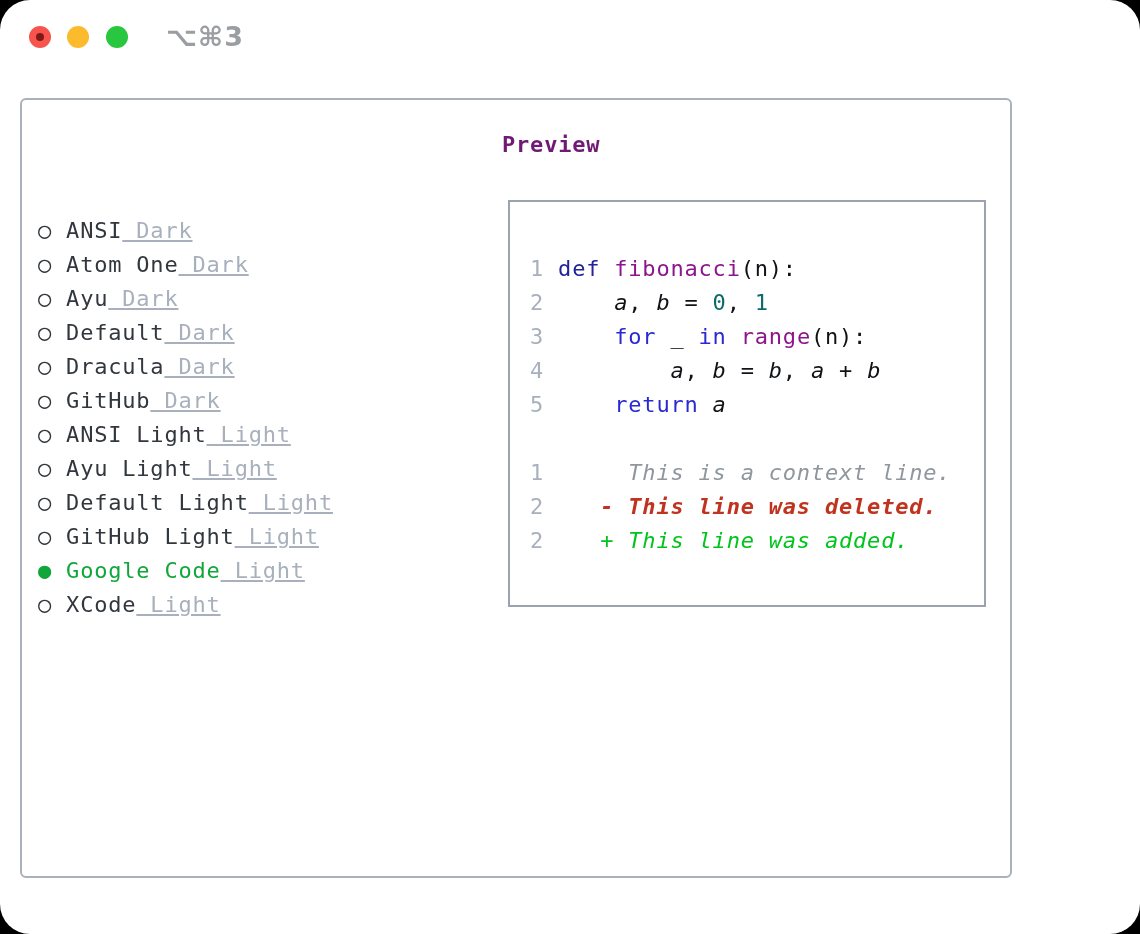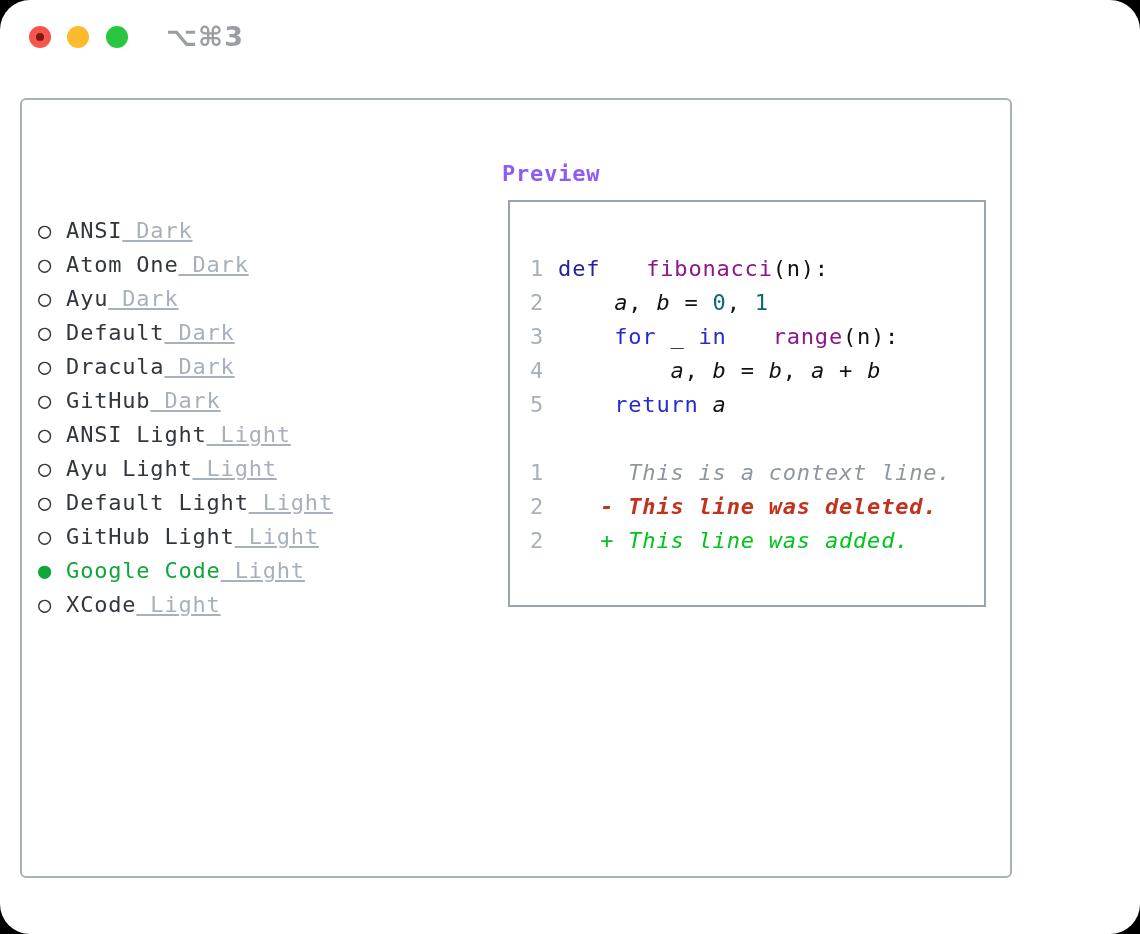--- a/index.html
+++ b/index.html
@@ -48,36 +48,36 @@
   .prompt { color: #0a0c0f; font-weight: bold; }
   .panel-title { color: #0a0c0f; font-weight: bold; }
   .radio { color: var(--c-theme-name); }
   .theme-name { color: var(--c-theme-name); margin-top: 36px; }
   .variant { color: var(--c-variant); text-decoration: underline; }
   .row.selected .radio, .row.selected .theme-name, .row.selected .opt-label { color: var(--c-sel-green); }
   .apply-title { color: #0a0c0f; padding-left: 28px; }
 
   
   .preview-title {
-    position: absolute; left: 480px; top: 57px;
+    position: absolute; left: 480px; top: 28px;
     font-size: 22px; line-height: 34px; letter-spacing: .8px;
-    font-weight: bold; color: #8b5cf6;
+    font-weight: bold; color: #701a75;
   }
   .preview-box {
     position: absolute; left: 486px; top: 100px;
     width: 478px; height: 407px;
     border: 2px solid var(--c-border-preview);
     background: #fff;
   }
   .code { position: absolute; left: 20px; top: 50px; }
   .lnum { color: var(--c-lnum); }
   .tk-pl  { color: var(--c-code-plain); }
   .tk-kw  { color: var(--c-kw-def); }
   .tk-kw2 { color: var(--c-kw-flow); }
-  .tk-fn  { color: var(--c-fn); margin-left: 32px; }
+  .tk-fn  { color: var(--c-fn); }
   .tk-lit { color: var(--c-lit); }
   .tk-var { color: var(--c-code-plain); font-style: italic; }
   .diff-context { color: var(--c-context); font-style: italic; }
   .diff-deleted { color: var(--c-deleted); font-style: italic; font-weight: bold; }
   .diff-added   { color: var(--c-added); font-style: italic; }
 </style>
 </head>
 <body>
 
 <div class="window">

